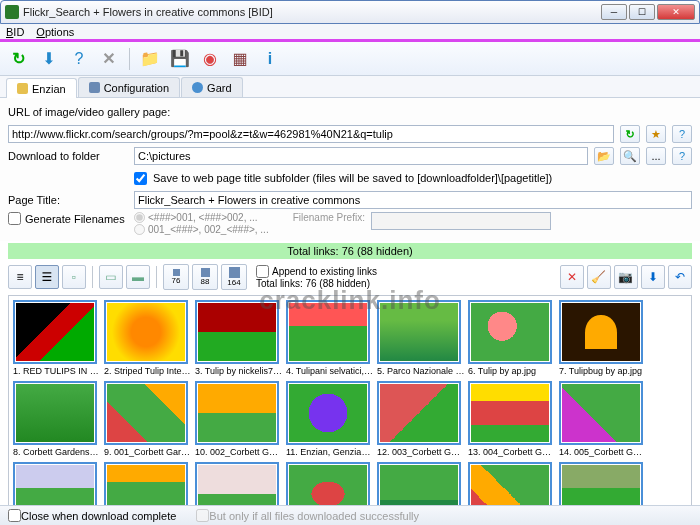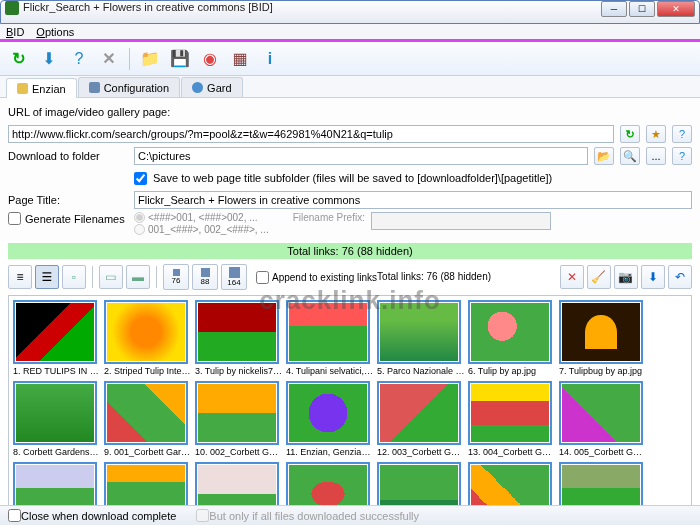--- a/index.html
+++ b/index.html
@@ -1,19 +1,19 @@
 <!DOCTYPE html>
 <html><head>
 <meta charset="utf-8">
 <style>
 * { box-sizing: border-box; margin: 0; padding: 0; font-family: "Segoe UI", Tahoma, sans-serif; }
 body { width: 700px; height: 525px; overflow: hidden; background: #fff; }
 
 
-.title-bar { height: 24px; background: linear-gradient(to bottom, #fdfdfe, #e6eaf3); border: 1px solid #5a7fb8; border-radius: 4px 4px 0 0; display: flex; align-items: flex-start; padding: 0 4px; position: relative; }
+.title-bar { height: 24px; background: linear-gradient(to bottom, #fdfdfe, #e6eaf3); border: 1px solid #5a7fb8; border-radius: 4px 4px 0 0; display: flex; align-items: center; padding: 0 4px; position: relative; }
 .title-bar .icon { width: 14px; height: 14px; background: #2a7a2a; border-radius: 2px; margin-right: 4px; }
 .title-bar .title { font-size: 11px; color: #222; flex: 1; }
 .win-btns { display: flex; gap: 2px; }
 .win-btn { width: 26px; height: 16px; border: 1px solid #888; border-radius: 2px; display: flex; align-items: center; justify-content: center; font-size: 9px; cursor: pointer; }
 .win-btn.min { background: linear-gradient(#f5f8fc,#d2dff0); }
 .win-btn.max { background: linear-gradient(#f5f8fc,#d2dff0); }
 .win-btn.close { background: linear-gradient(#f29090,#d43a3a); color: #fff; width: 38px; }
 
 
 .menu-bar { height: 18px; background: #f4f6fa; border-bottom: 3px solid #d946ef; padding: 0 6px; display: flex; gap: 12px; align-items: center; font-size: 11px; }
@@ -44,21 +44,21 @@
 
 
 .status-strip { height: 16px; background: #b0f2b0; text-align: center; font-size: 11px; line-height: 16px; margin: 2px 8px; }
 
 
 .toolbar2 { height: 32px; display: flex; align-items: center; padding: 0 8px; gap: 3px; margin-bottom: 2px; }
 .tb2-btn { width: 24px; height: 24px; border: 1px solid #b8c4d4; border-radius: 2px; background: linear-gradient(#fcfdff,#ebf1f9); display: flex; align-items: center; justify-content: center; cursor: pointer; font-size: 12px; }
 .tb2-btn.pressed { background: #d8e4f2; border-color: #7a96bc; }
 .size-btn { width: 26px; height: 26px; border: 1px solid #b8c4d4; border-radius: 2px; background: linear-gradient(#fcfdff,#ebf1f9); display: flex; flex-direction: column; align-items: center; justify-content: center; cursor: pointer; font-size: 8px; line-height: 1; gap: 1px; }
 .size-btn .sq { background: #6a8ab4; }
-.mid-info { font-size: 10px; display: flex; flex-direction: row; margin-left: 6px; gap: 0; }
+.mid-info { font-size: 10px; display: flex; flex-direction: column; margin-left: 6px; gap: 0; }
 .mid-info label { display: flex; align-items: center; gap: 3px; }
 .tb2-right { margin-left: auto; display: flex; gap: 3px; }
 
 
 .grid-wrap { height: 288px; margin: 0 8px; border: 1px solid #c0c8d4; overflow-y: scroll; padding: 4px; background: #fff; }
 .grid { display: flex; flex-wrap: wrap; gap: 3px; }
 .thumb { width: 88px; }
 .thumb .frame { width: 84px; height: 64px; border: 2px solid #4a8fd8; padding: 1px; background: #fff; }
 .thumb .img { width: 100%; height: 100%; }
 .thumb .cap { font-size: 9px; margin-top: 2px; white-space: nowrap; overflow: hidden; text-overflow: ellipsis; height: 12px; }

